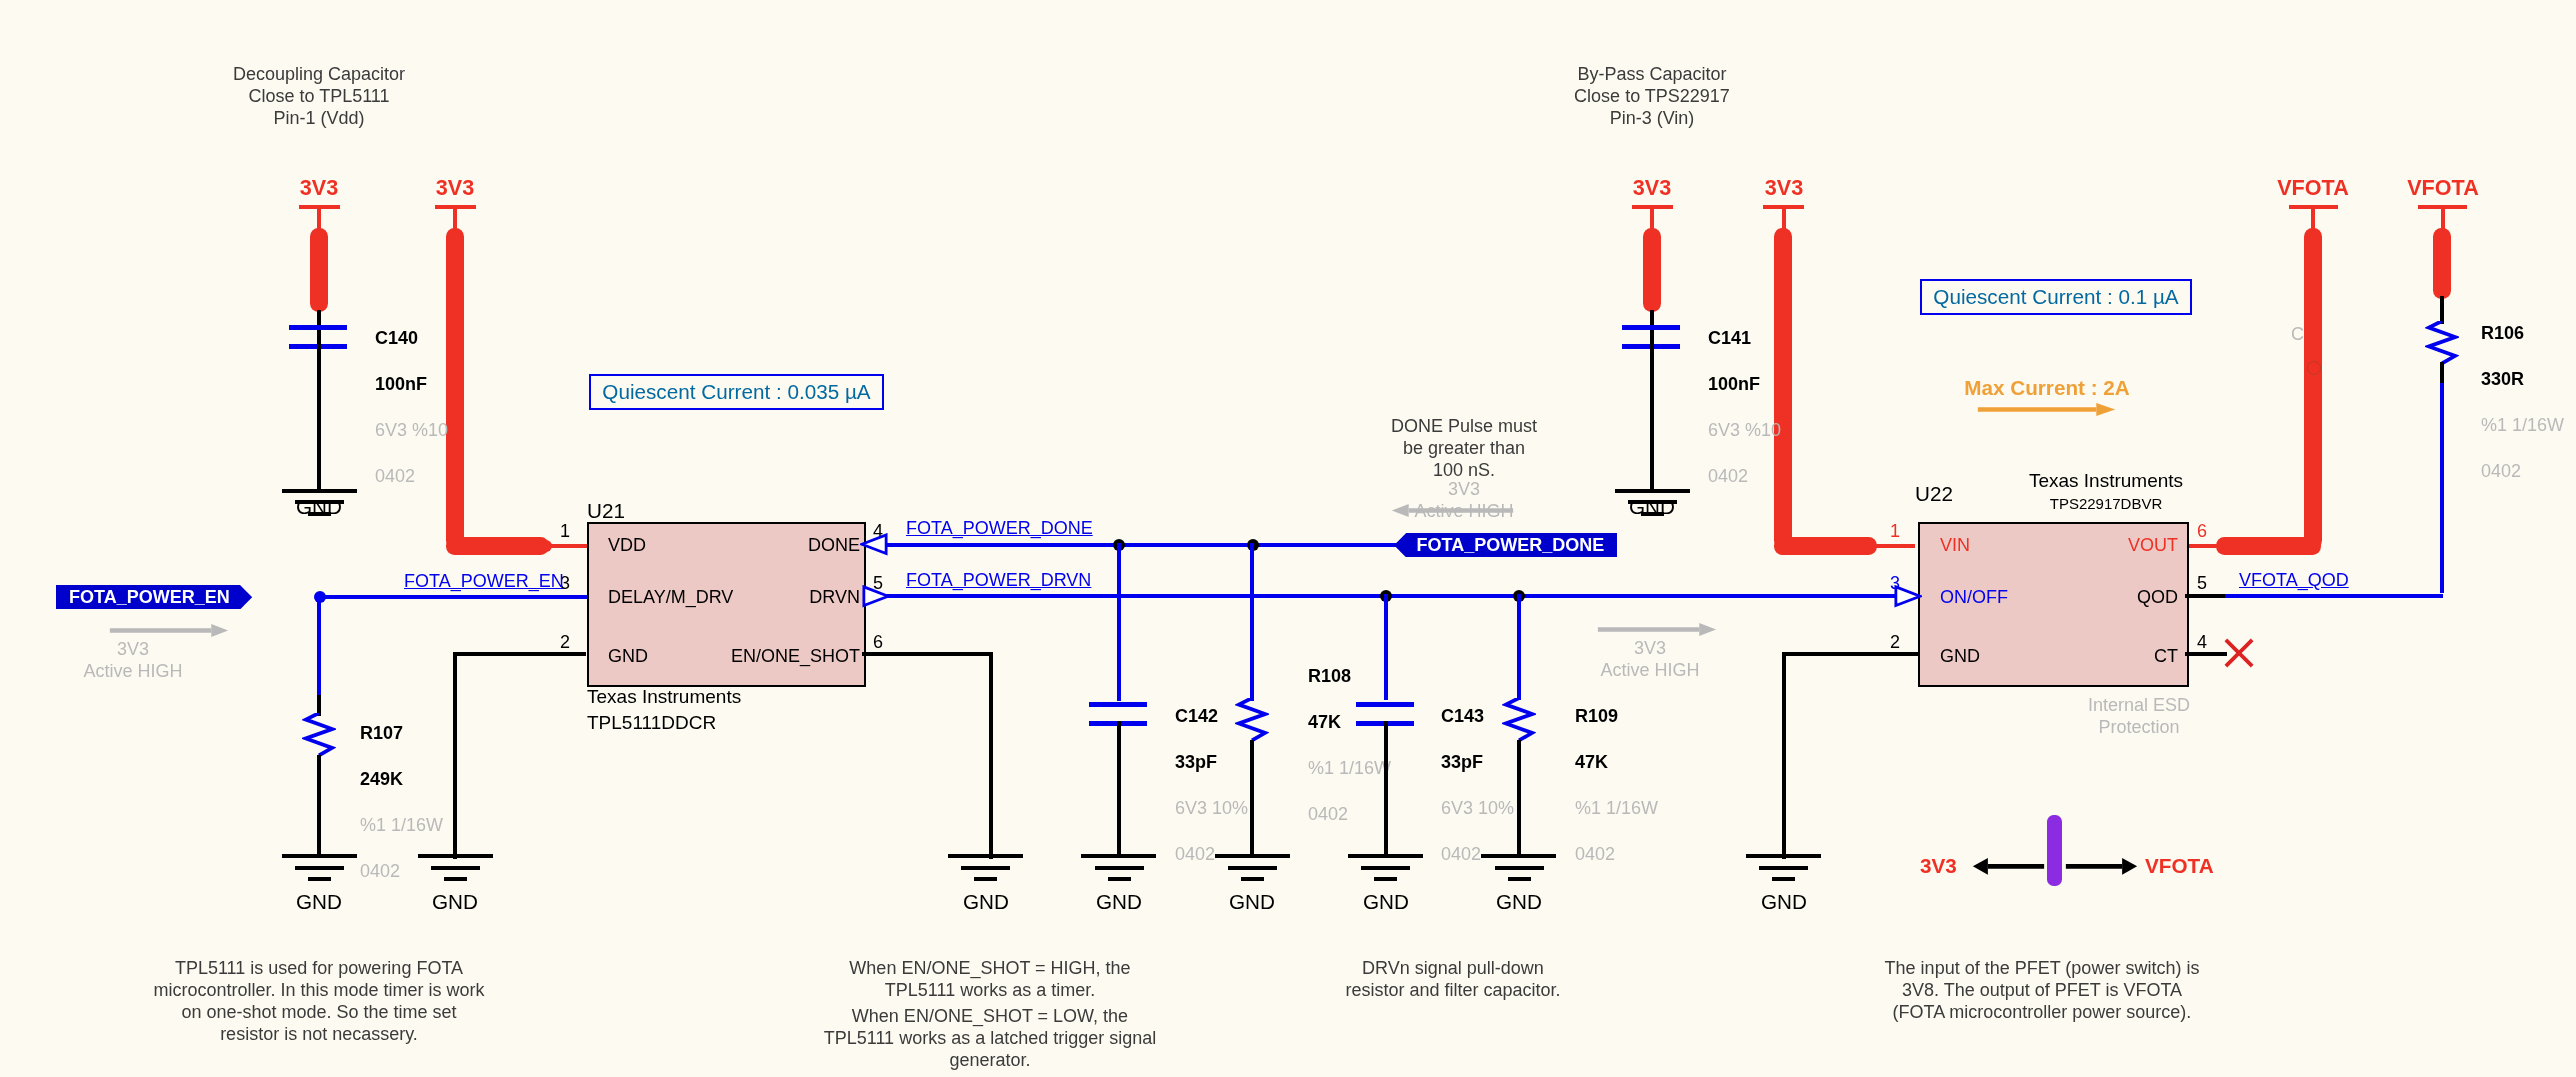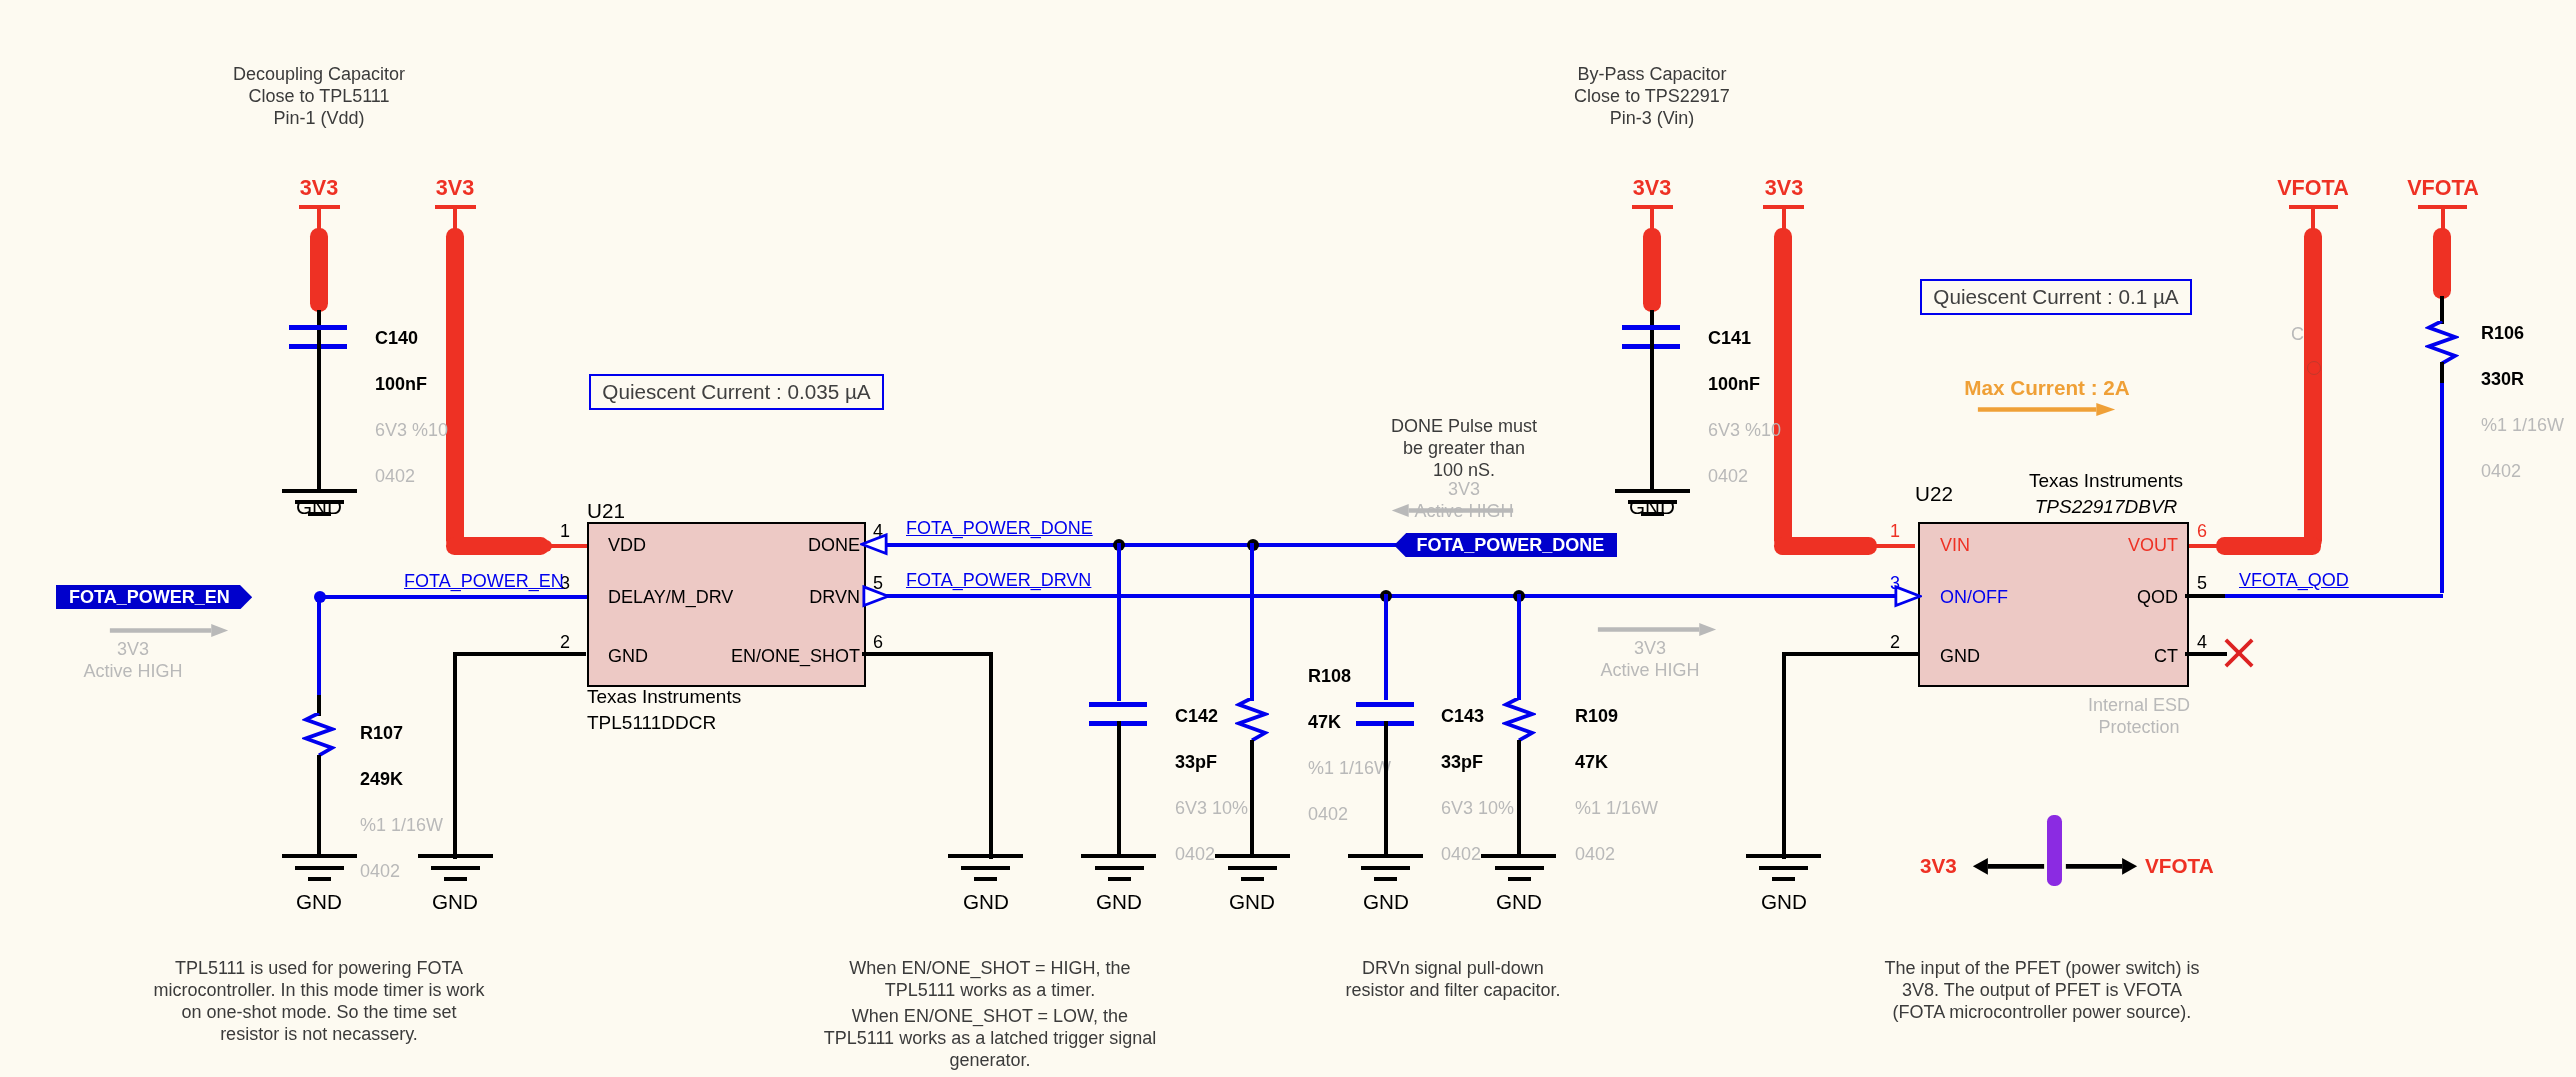--- a/index.html
+++ b/index.html
@@ -36,21 +36,21 @@
   .cplate{position:absolute;background:#0000ee;height:4.7px;}
   .dot{position:absolute;background:#0000ee;border-radius:50%;width:12.2px;height:12.2px;}
   .dotk{position:absolute;background:#000;border-radius:50%;width:12.2px;height:12.2px;}
   .desig{position:absolute;font-size:18px;white-space:pre;line-height:1.28;}
   
   .flag{position:absolute;background:#0000cc;color:#fff;font-size:18px;font-weight:bold;
         height:24.4px;line-height:24.4px;padding:0 13px;white-space:nowrap;}
   .flag.r{clip-path:polygon(0 0,calc(100% - 12.2px) 0,100% 50%,calc(100% - 12.2px) 100%,0 100%);padding-right:22.5px;}
   .flag.l{clip-path:polygon(12.2px 0,100% 0,100% 100%,12.2px 100%,0 50%);padding-left:22.5px;}
   .netlabel{position:absolute;color:#0000ee;font-size:18px;white-space:nowrap;}
-  .qbox{position:absolute;border:2.8px solid #0000ee;color:#404040;font-size:20.7px;
+  .qbox{position:absolute;border:2.8px solid #0000ee;color:#0369a1;font-size:20.7px;
         padding:3.8px 11.3px;white-space:nowrap;background:#fdfaf1;}
   .greyarr{position:absolute;}
   .zig{position:absolute;}
   .xmark{position:absolute;}
   .purple{position:absolute;background:#8b2be2;border-radius:6.6px;}
 </style>
 </head>
 <body>
 
 <div id="sheet">
@@ -300,21 +300,21 @@
     <span class="grey">%1 1/16W</span><br>
     <span class="grey">0402</span>
   </div>
   <div class="g1" style="left:1481px;top:854px;width:75px;"></div>
   <div class="g2" style="left:1495px;top:866px;width:49px;"></div>
   <div class="g3" style="left:1508px;top:877px;width:22.5px;"></div>
   <div class="gtxt" style="left:1519px;top:890px;">GND</div>
 
   <div class="txt blk" style="left:1915px;top:481px;font-size:20.7px;">U22</div>
   <div class="txt blk ctr" style="left:2106px;top:469px;font-size:19px;">Texas Instruments</div>
-  <div class="txt blk ctr" style="left:2106px;top:495px;font-size:19px;font-style:italic;">TPS22917DBVR</div>
+  <div class="txt blk ctr" style="left:2106px;top:495px;font-size:15px;">TPS22917DBVR</div>
   <div class="chip" style="left:1918px;top:522px;width:267px;height:161px;"></div>
   <div class="pinlab" style="left:1940px;top:535px;color:#ee3124;">VIN</div>
   <div class="pinlab" style="left:1940px;top:587px;color:#0000ee;">ON/OFF</div>
   <div class="pinlab" style="left:1940px;top:646px;color:#000;">GND</div>
   <div class="pinlab" style="right:398px;top:535px;color:#ee3124;">VOUT</div>
   <div class="pinlab" style="right:398px;top:587px;color:#000;">QOD</div>
   <div class="pinlab" style="right:398px;top:646px;color:#000;">CT</div>
   <div class="pinnum" style="left:1890px;top:521px;color:#ee3124;">1</div>
   <div class="pinnum" style="left:1890px;top:573px;color:#0000ee;">3</div>
   <div class="pinnum" style="left:1890px;top:632px;">2</div>

